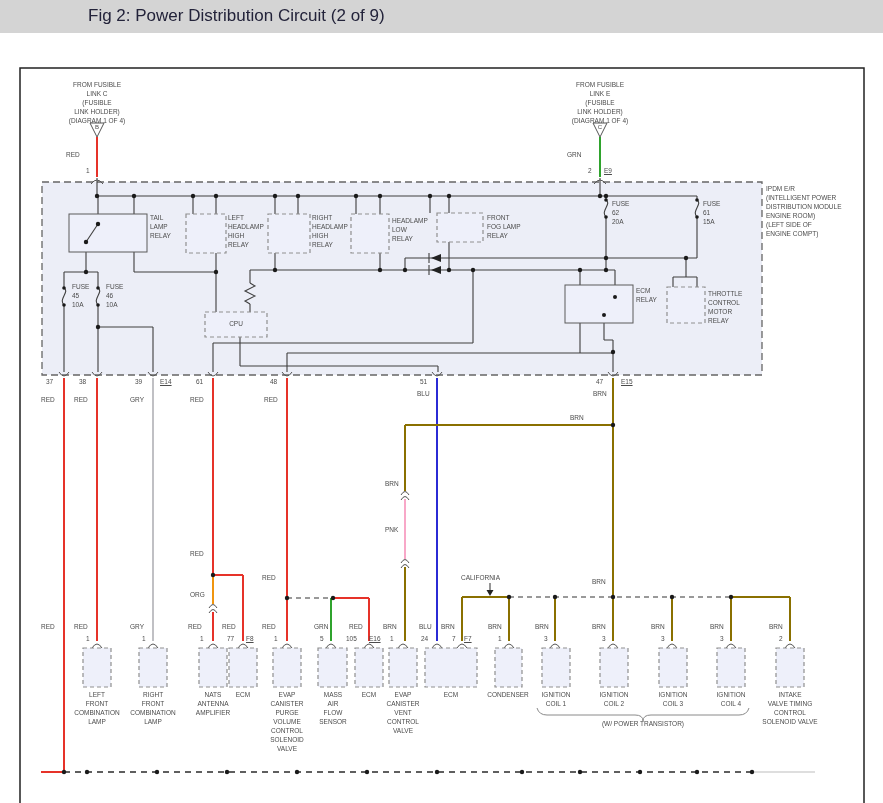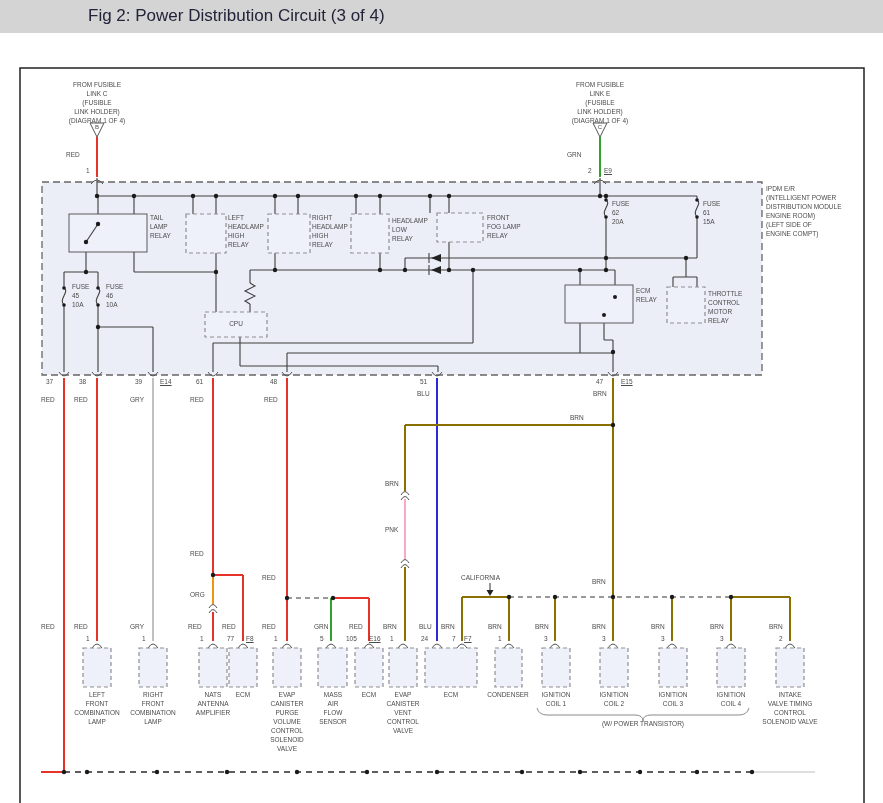--- a/index.html
+++ b/index.html
@@ -29,21 +29,21 @@
   .gnddash{stroke:#2a2a2a;stroke-width:1.3;fill:none;stroke-dasharray:6,5;}
   .thin{stroke:#bdbdbd;stroke-width:1;fill:none;}
   .frame{stroke:#222;stroke-width:1.5;fill:none;}
 </style>
 </head>
 <body>
 
 <div id="stage">
 
   <div id="titlebar"></div>
-  <div id="title">Fig 2: Power Distribution Circuit (3 of 4)</div>
+  <div id="title">Fig 2: Power Distribution Circuit (2 of 9)</div>
 
   <svg width="883" height="803" viewBox="0 0 883 803">
 
     <rect class="frame" x="20" y="68" width="844" height="760"></rect>
 
     <g>
       <path d="M90,123 H104 L97,137 Z" fill="#fff" stroke="#555"></path>
       <path d="M593,123 H607 L600,137 Z" fill="#fff" stroke="#555"></path>
     </g>
 

